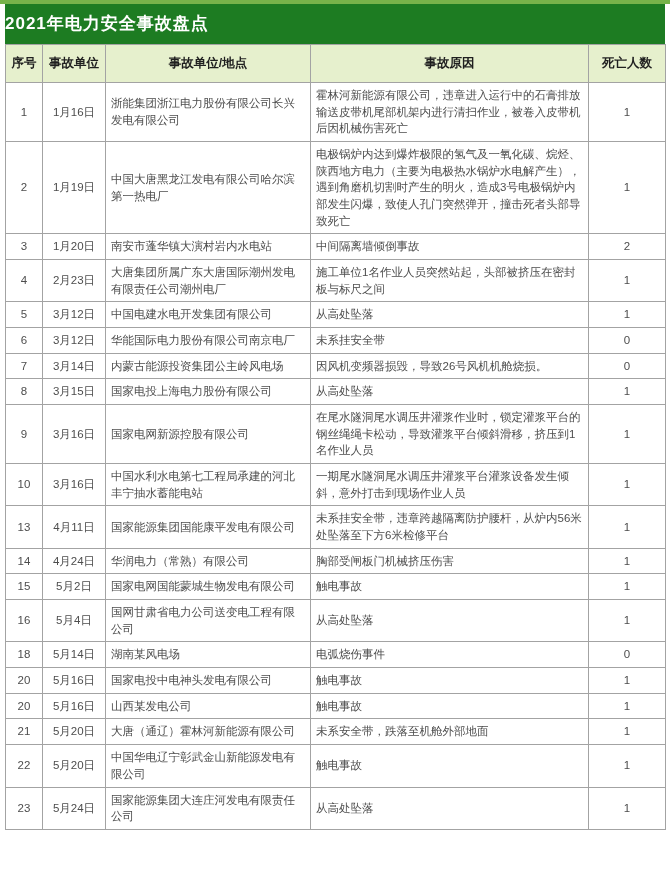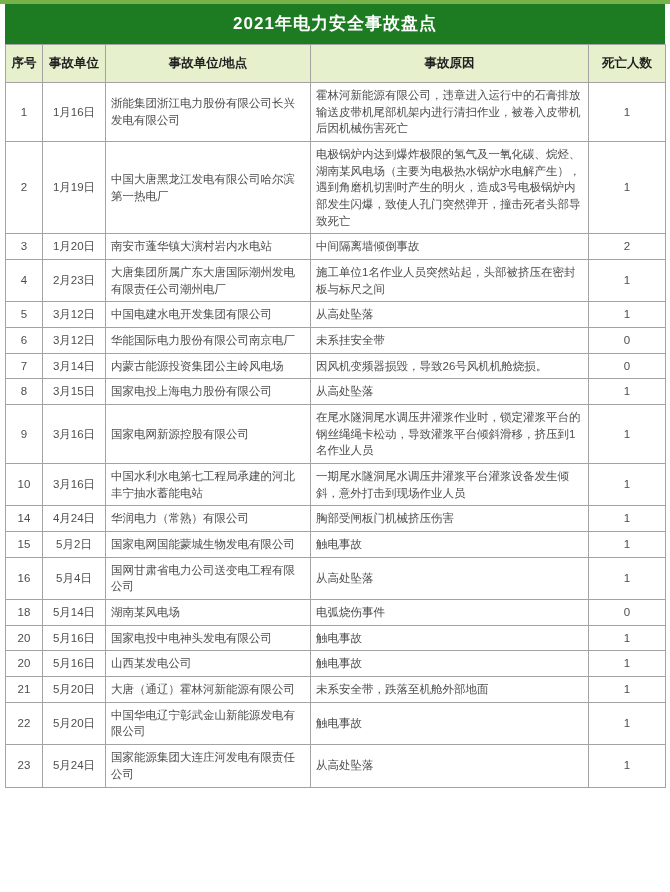--- a/index.html
+++ b/index.html
@@ -17,21 +17,21 @@
     width:670px;
     background:var(--page-bg);
     font-family:"Liberation Sans","DejaVu Sans",sans-serif;
   }
   .page{width:670px;overflow:hidden;}
   .top-strip{height:4px;width:670px;background:var(--strip);}
   .title-bar{
     margin:0 5px;
     background:var(--title-bg);
     color:var(--title-fg);
-    text-align:center;
+    text-align:left;
     font-size:17px;
     font-weight:bold;
     padding:8px 0 9px 0;
     letter-spacing:1px;
   }
   table.accidents{
     width:660px;
     margin:0 5px;
     border-collapse:collapse;
     table-layout:fixed;
@@ -88,21 +88,21 @@
           <td class="center">1</td>
           <td class="center">1月16日</td>
           <td class="left">浙能集团浙江电力股份有限公司长兴发电有限公司</td>
           <td class="left">霍林河新能源有限公司，违章进入运行中的石膏排放输送皮带机尾部机架内进行清扫作业，被卷入皮带机后因机械伤害死亡</td>
           <td class="center">1</td>
         </tr>
         <tr>
           <td class="center">2</td>
           <td class="center">1月19日</td>
           <td class="left">中国大唐黑龙江发电有限公司哈尔滨第一热电厂</td>
-          <td class="left">电极锅炉内达到爆炸极限的氢气及一氧化碳、烷烃、湖南某风电场（主要为电极热水锅炉水电解产生），遇到角磨机切割时产生的明火，造成3号电极锅炉内部发生闪爆，致使人孔门突然弹开，撞击死者头部导致死亡</td>
+          <td class="left">电极锅炉内达到爆炸极限的氢气及一氧化碳、烷烃、陕西地方电力（主要为电极热水锅炉水电解产生），遇到角磨机切割时产生的明火，造成3号电极锅炉内部发生闪爆，致使人孔门突然弹开，撞击死者头部导致死亡</td>
           <td class="center">1</td>
         </tr>
         <tr>
           <td class="center">3</td>
           <td class="center">1月20日</td>
           <td class="left">南安市蓬华镇大演村岩内水电站</td>
           <td class="left">中间隔离墙倾倒事故</td>
           <td class="center">2</td>
         </tr>
         <tr>
@@ -148,20 +148,27 @@
           <td class="center">1</td>
         </tr>
         <tr>
           <td class="center">10</td>
           <td class="center">3月16日</td>
           <td class="left">中国水利水电第七工程局承建的河北丰宁抽水蓄能电站</td>
           <td class="left">一期尾水隧洞尾水调压井灌浆平台灌浆设备发生倾斜，意外打击到现场作业人员</td>
           <td class="center">1</td>
         </tr>
         <tr>
+          <td class="center">13</td>
+          <td class="center">4月11日</td>
+          <td class="left">国家能源集团国能康平发电有限公司</td>
+          <td class="left">未系挂安全带，违章跨越隔离防护腰杆，从炉内56米处坠落至下方6米检修平台</td>
+          <td class="center">1</td>
+        </tr>
+        <tr>
           <td class="center">14</td>
           <td class="center">4月24日</td>
           <td class="left">华润电力（常熟）有限公司</td>
           <td class="left">胸部受闸板门机械挤压伤害</td>
           <td class="center">1</td>
         </tr>
         <tr>
           <td class="center">15</td>
           <td class="center">5月2日</td>
           <td class="left">国家电网国能蒙城生物发电有限公司</td>

